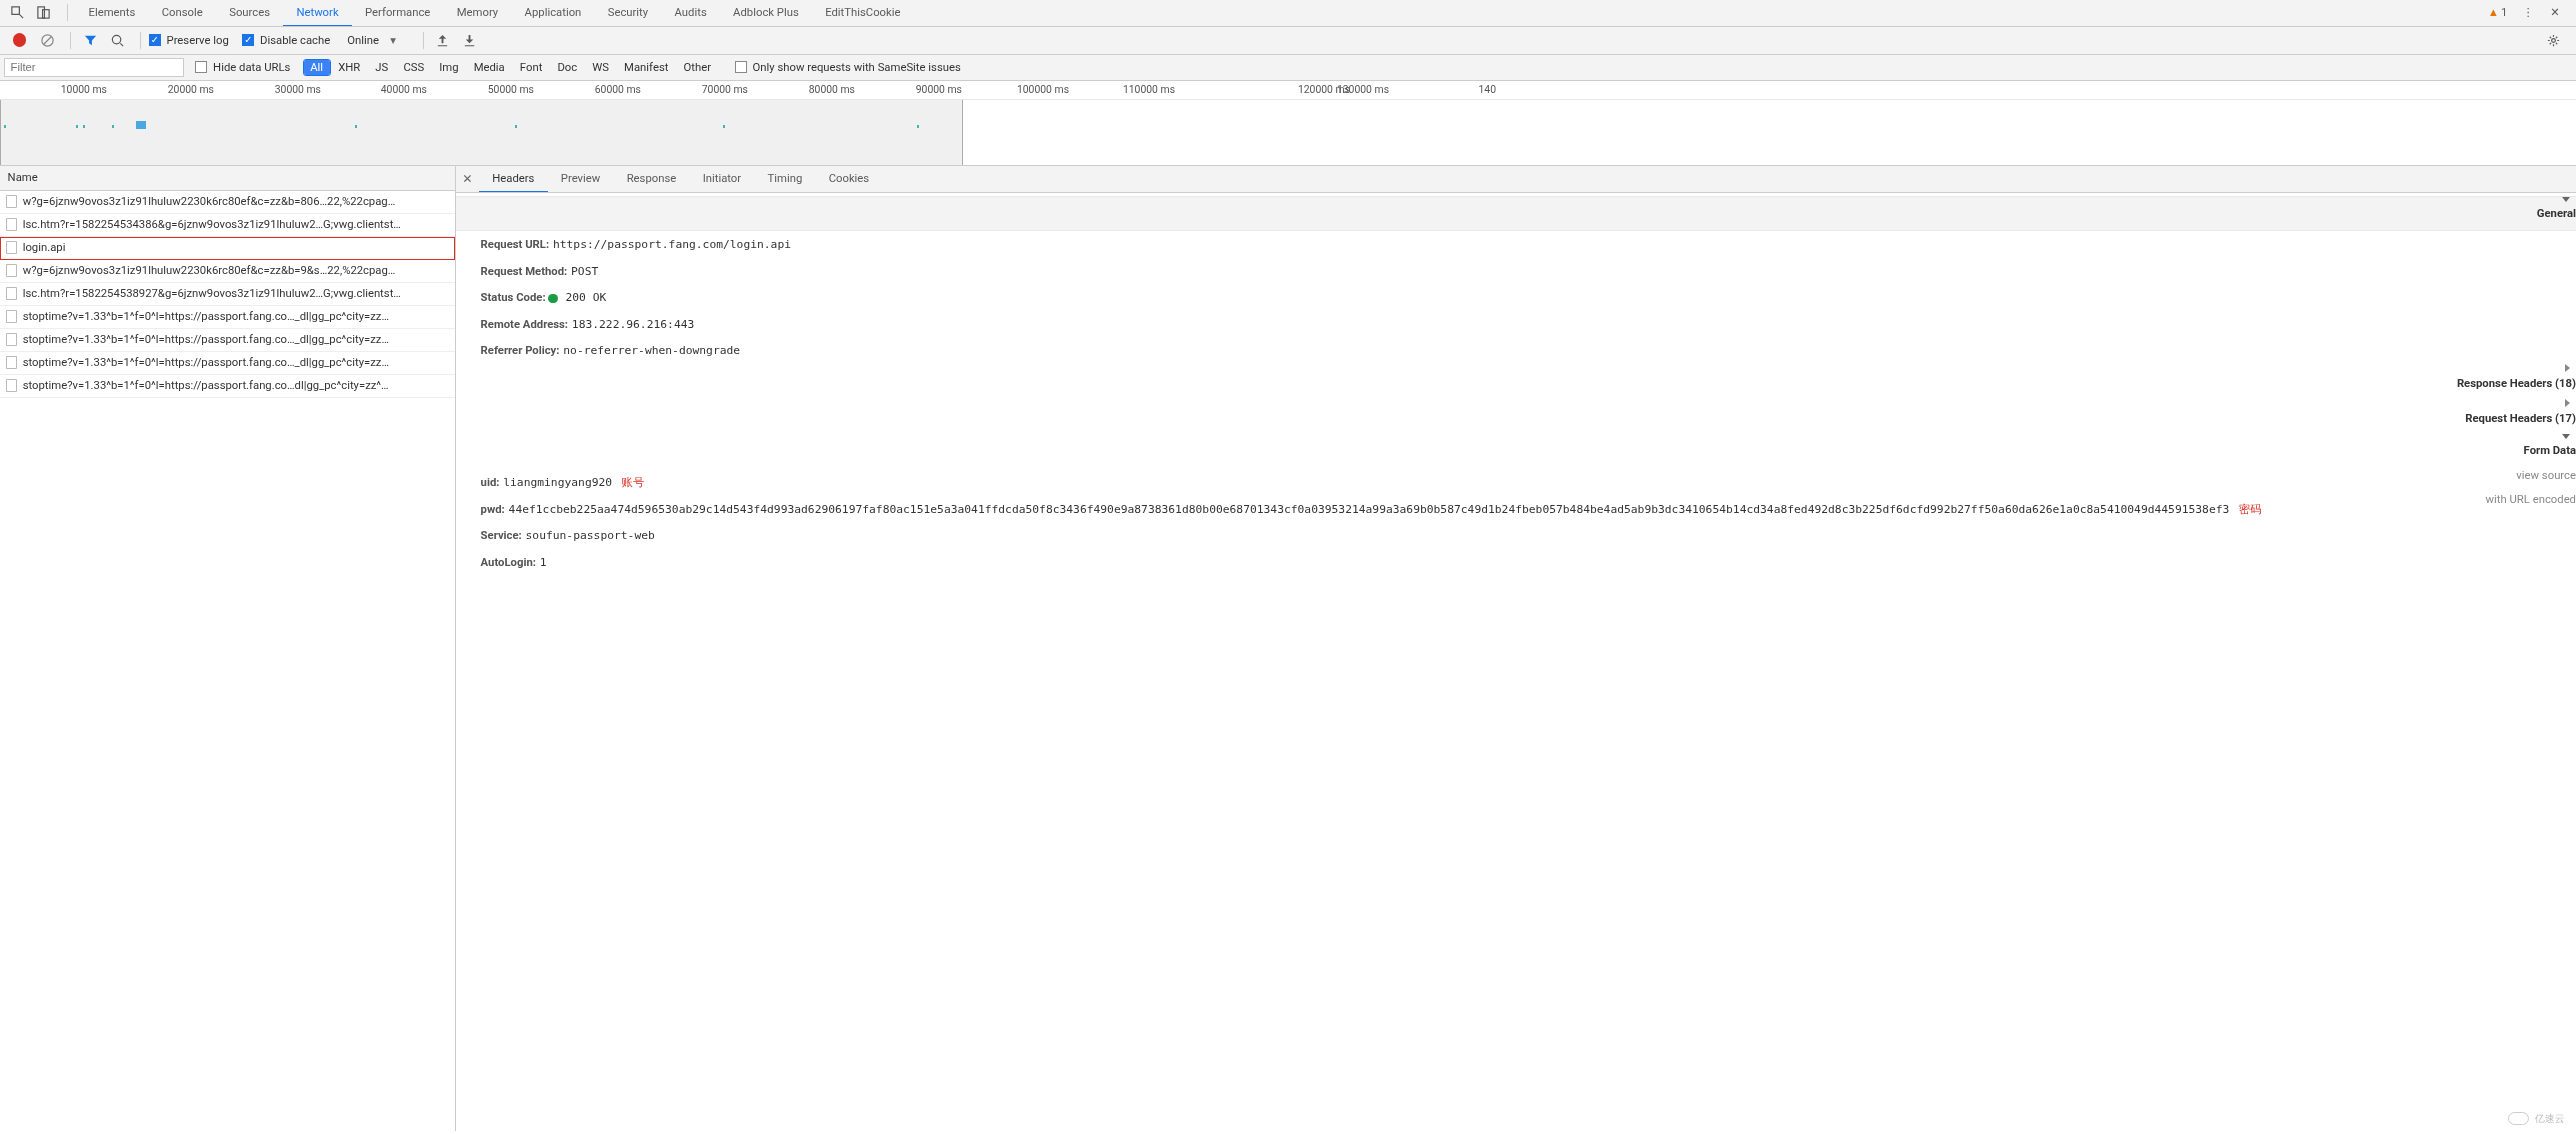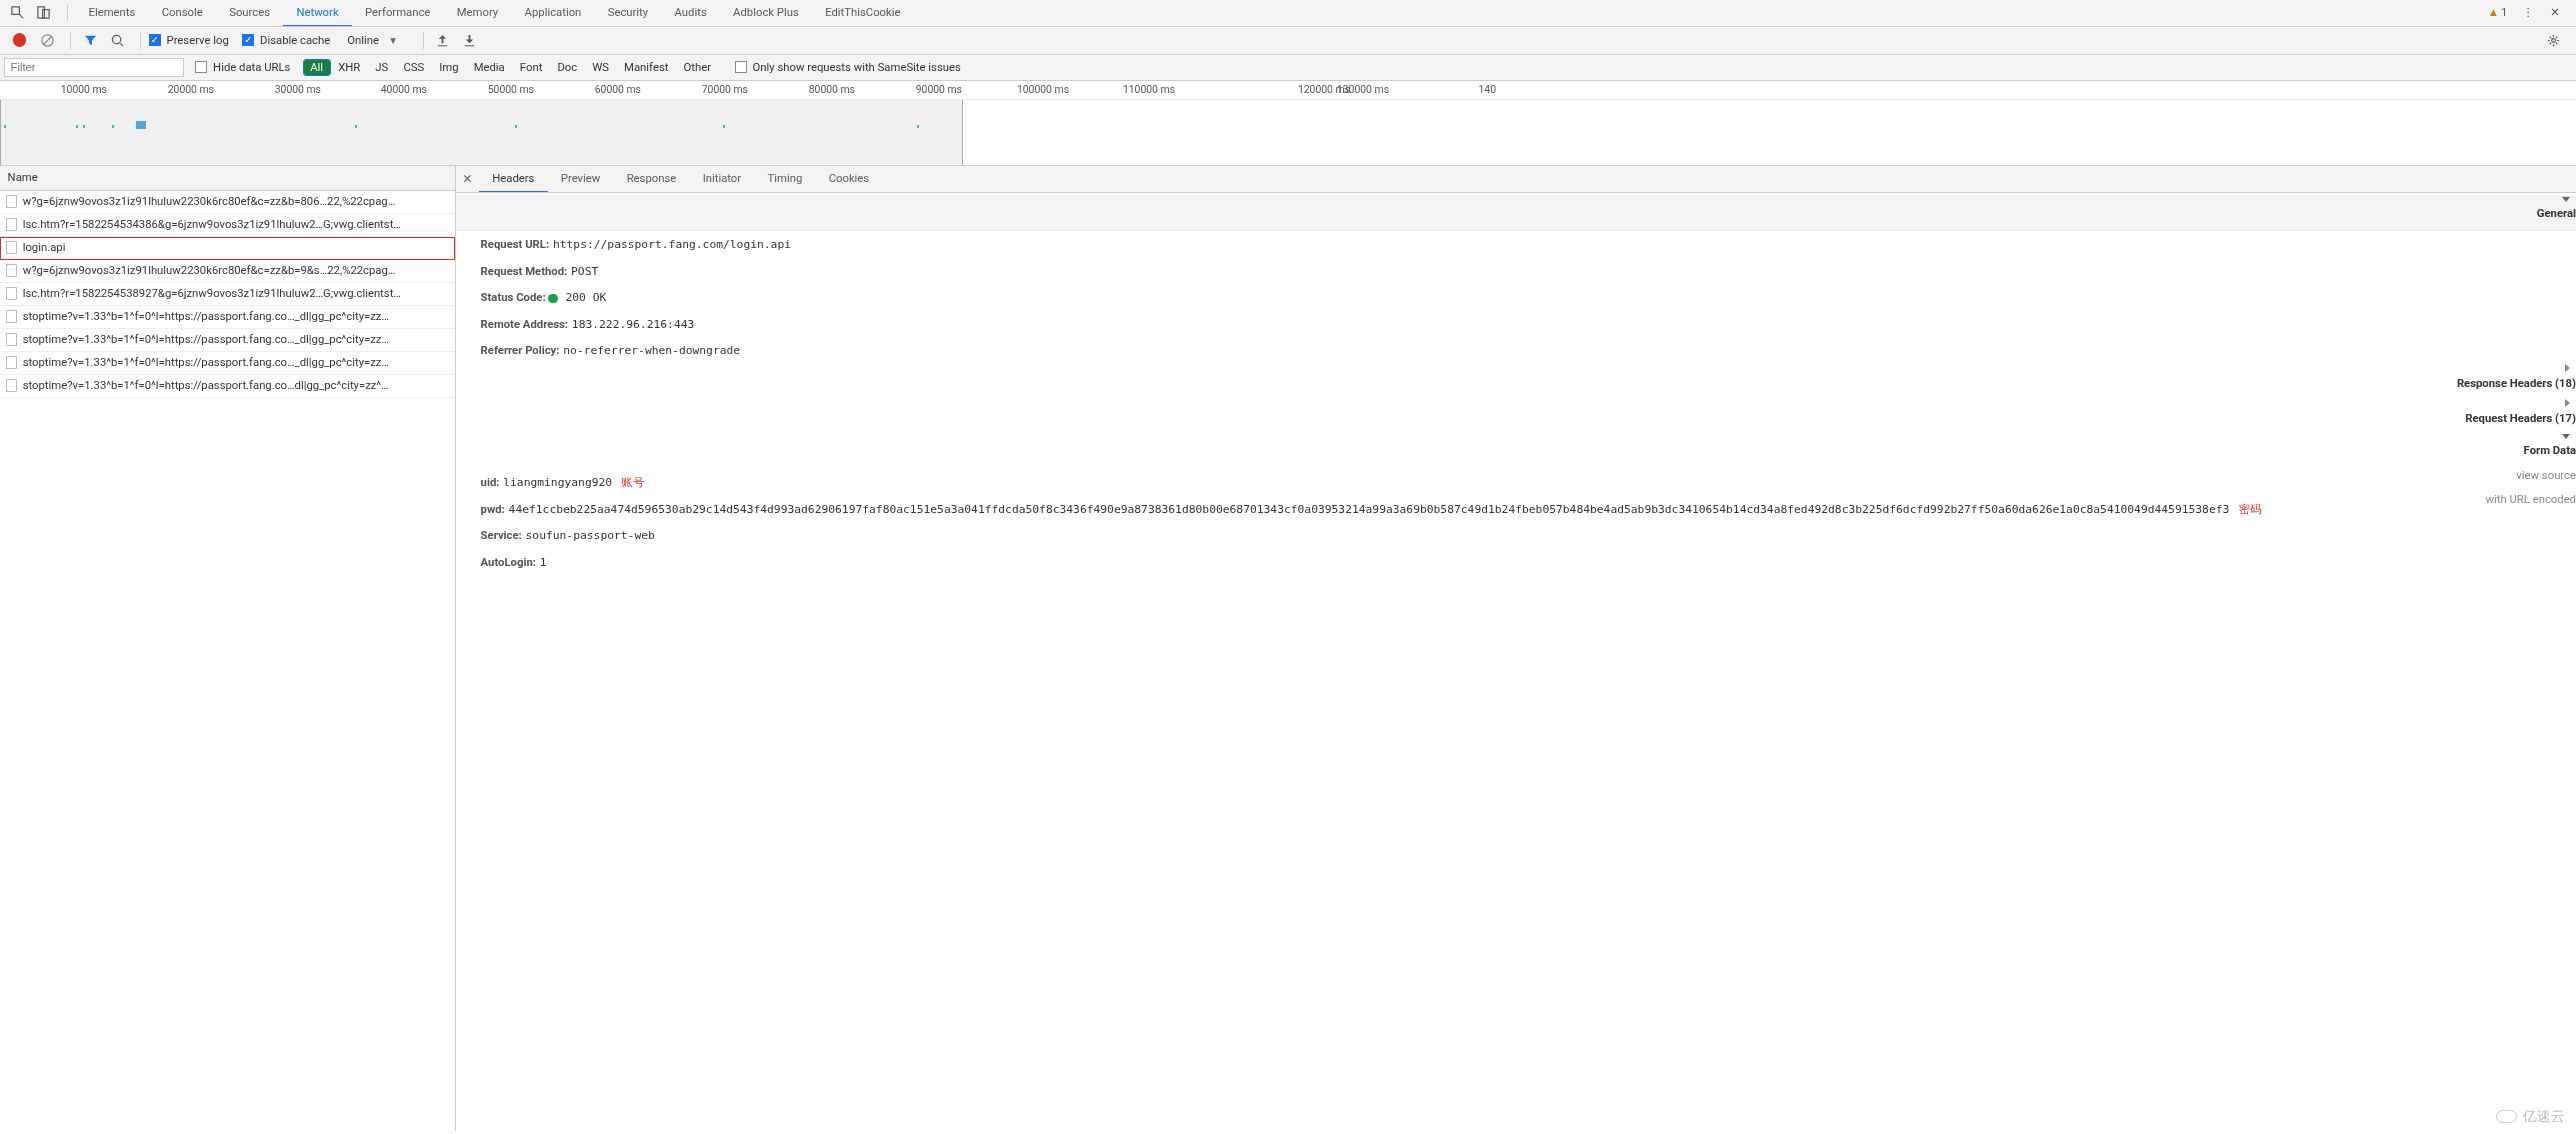--- a/index.html
+++ b/index.html
@@ -19,21 +19,21 @@
 .sep { width: 0.9px; height: 17px; background: #ccc; margin: 0 7.6px; }
 .checkbox { display: inline-flex; align-items: center; margin-right: 13.2px; color: #333; cursor: pointer; }
 .checkbox .box { width: 12.3px; height: 12.3px; border: 0.9px solid #888; margin-right: 5.7px; background: #fff; display: inline-flex; align-items: center; justify-content: center; }
 .checkbox.checked .box { background: #1a73e8; border-color: #1a73e8; }
 .checkbox.checked .box::after { content: "✓"; color: #fff; font-size: 9.5px; line-height: 1; }
 .select { color: #333; padding: 0 17px 0 3.8px; cursor: pointer; position: relative; }
 .select::after { content: "▾"; position: absolute; right: 0; color: #666; }
 .filter-row { display: flex; align-items: center; height: 26.5px; border-bottom: 0.9px solid #ccc; padding: 0 3.8px; background: #f3f3f3; }
 .filter-input { width: 180px; height: 19px; border: 0.9px solid #ccc; padding: 0 5.7px; font-size: 11.3px; background: #fff; }
 .type-chip { padding: 0.9px 6.6px; margin-right: 1.9px; color: #333; cursor: pointer; }
-.type-chip.active { background: #15803d; color: #fff; border-radius: 1.9px; outline:1.9px solid #1a73e8; }
+.type-chip.active { background: #3b82f6; color: #fff; border-radius: 1.9px; outline:1.9px solid #1a73e8; }
 .timeline-header { display: flex; height: 19px; border-bottom: 0.9px solid #e8e8e8; font-size: 10.4px; color: #555; position:relative; }
 .timeline-header .tick { position: absolute; top: 1.9px; text-align: right; transform: translateX(-100%); white-space:nowrap; }
 .timeline-body { height: 66px; border-bottom: 0.9px solid #ccc; position: relative; background: #fff; }
 .sel-range { position:absolute; top:0; bottom:0; background: rgba(200,200,200,0.28); border-left:0.9px solid #aaa; border-right:0.9px solid #aaa;}
 .bar-blue { position:absolute; top:21px; width:9.5px; height:7.6px; background:#4aa8e0; }
 .dot-teal { position:absolute; top:24.6px; width:1.9px; height:3.8px; background:#45b5a8; }
 .content { display: flex; height: calc(100% - 170px); }
 .left-panel { width: 456px; border-right: 0.9px solid #ccc; display: flex; flex-direction: column; }
 .col-header { height: 24.6px; line-height: 24.6px; padding-left: 7.6px; border-bottom: 0.9px solid #ccc; background: #f3f3f3; color: #333; }
 .req-list { flex: 1; overflow: hidden; }
@@ -49,21 +49,21 @@
 .section-header { height: 35px; line-height: 24.6px; background: #f3f3f3; border-top: 0.9px solid #e8e8e8; border-bottom: 0.9px solid #e8e8e8; padding-left: 7.6px; font-weight: bold; color: #333; display: flex; align-items: flex-end; flex-direction: column; }
 .section-header .tri { display:inline-block; width:0;height:0; margin-right:5.7px; }
 .tri.down { border-left:4.7px solid transparent; border-right:4.7px solid transparent; border-top:5.7px solid #666; }
 .tri.right { border-top:4.7px solid transparent; border-bottom:4.7px solid transparent; border-left:5.7px solid #888; }
 .section-header .extra { font-weight: normal; color: #888; margin-left: 4px; cursor: pointer; }
 .kv { padding: 3.8px 7.6px 3.8px 24.6px; line-height: 19px; word-break: break-all; }
 .kv .k { font-weight: bold; color: #545454; }
 .kv .v { font-family: Menlo, Consolas, monospace; color: #333; margin-left: 3.8px; }
 .status-dot { display: inline-block; width: 9.5px; height: 9.5px; border-radius: 50%; background: #1a9c46; margin-right: 3.8px; vertical-align: middle; }
 .annot { color: #d93025; margin-left: 9.5px; font-family: sans-serif; }
-.watermark { position: absolute; right: 11.3px; bottom: 9.5px; color: #bbb; font-size: 14px; display:flex; align-items:center; gap:5.7px;}
+.watermark { position: absolute; right: 11.3px; bottom: 9.5px; color: #bbb; font-size: 10px; display:flex; align-items:center; gap:5.7px;}
 .watermark .cloud { width:21px; height:13.2px; border:0.9px solid #ccc; border-radius:7.6px;}
 </style>
 </head>
 <body>
 
 <div class="toolbar">
   <span class="icon-btn">
       <svg viewBox="0 0 16 16">
         <path fill="none" stroke="currentColor" stroke-width="1.3" d="M2 2h8v8H2z M10 10l4 4"></path>
       </svg>

